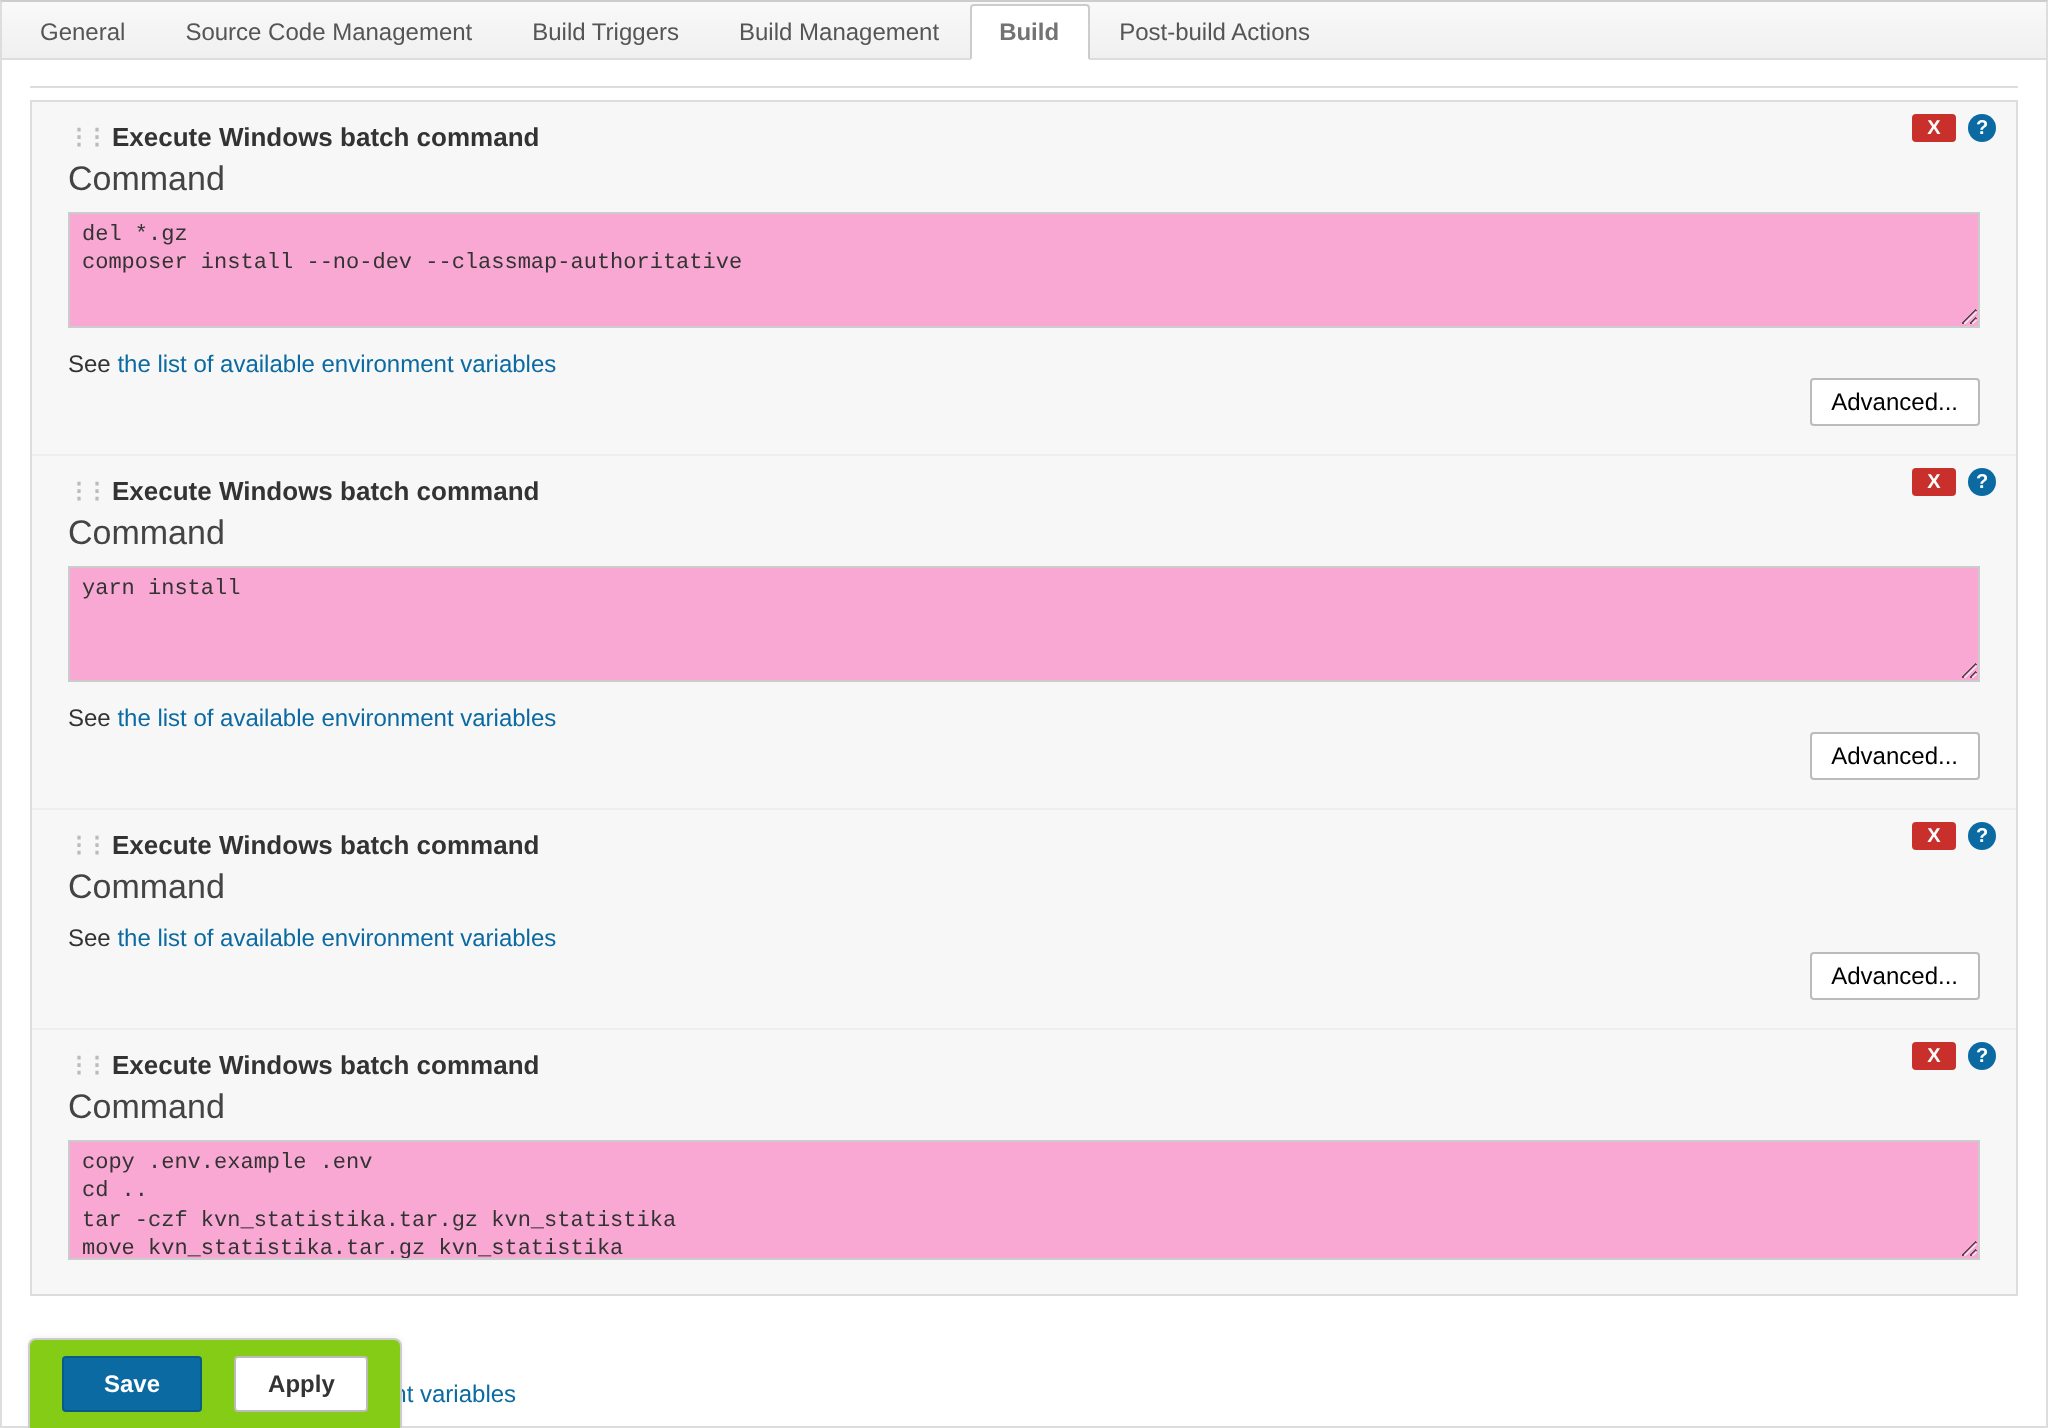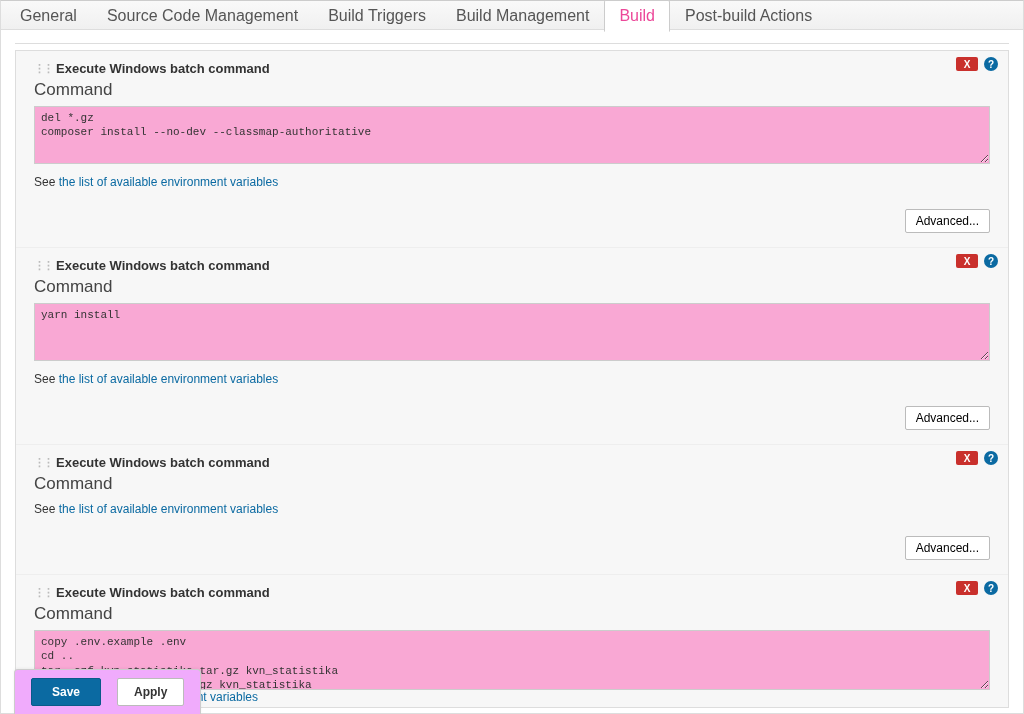--- a/index.html
+++ b/index.html
@@ -17,37 +17,37 @@
     display: flex;
     align-items: center;
     background: linear-gradient(#f9f9f9,#f0f0f0);
     border: 1px solid #ddd;
     border-top: 1px solid #ccc;
     height: 30px;
     padding: 0 4px;
   }
   .tabbar .tab {
     padding: 6px 14px 6px;
-    font-size: 16px;
+    font-size: 12px;
     color: #555;
     cursor: pointer;
     position: relative;
     border: 1px solid transparent;
     border-bottom: none;
     white-space: nowrap;
     text-align: right;
   }
   .tabbar .tab.active {
     background: #fff;
     border-color: #ccc;
     border-bottom: 1px solid #fff;
     margin-bottom: -1px;
     border-radius: 2px 2px 0 0;
-    color: #ec4899;
-    font-weight: 400;
+    color: #737373;
+    font-weight: 700;
   }
   .content {
     padding: 6px 14px 90px 14px;
     border: 1px solid #ddd;
     border-top: none;
     background: #fff;
     height: calc(100% - 30px);
     overflow: hidden;
   }
   .panel {
@@ -108,21 +108,20 @@
     color: #333;
   }
   .env-note a {
     color: #0b6aa2;
     text-decoration: none;
     margin-top: 22px;
   }
   .advanced-row {
     display: flex;
     justify-content: flex-end;
-    margin-top: 20px;
   }
   .btn-adv {
     background: #fff;
     border: 1px solid #bbb;
     font-size: 12px;
     padding: 4px 10px;
     cursor: pointer;
     border-radius: 2px;
   }
   .badge-row {
@@ -156,21 +155,21 @@
     font-weight: 700;
     display: flex;
     align-items: center;
     justify-content: center;
     cursor: pointer;
   }
   .footer-bar {
     position: absolute;
     left: 14px;
     bottom: 0;
-    background: #f0abfc;
+    background: #84cc16;
     border: 1px solid #ccc;
     border-bottom: none;
     border-radius: 4px 4px 0 0;
     padding: 8px 16px;
     display: flex;
     gap: 16px;
     z-index: 10;
     box-shadow: 0 -1px 3px rgba(0,0,0,0.05);
   }
   .btn-save {

